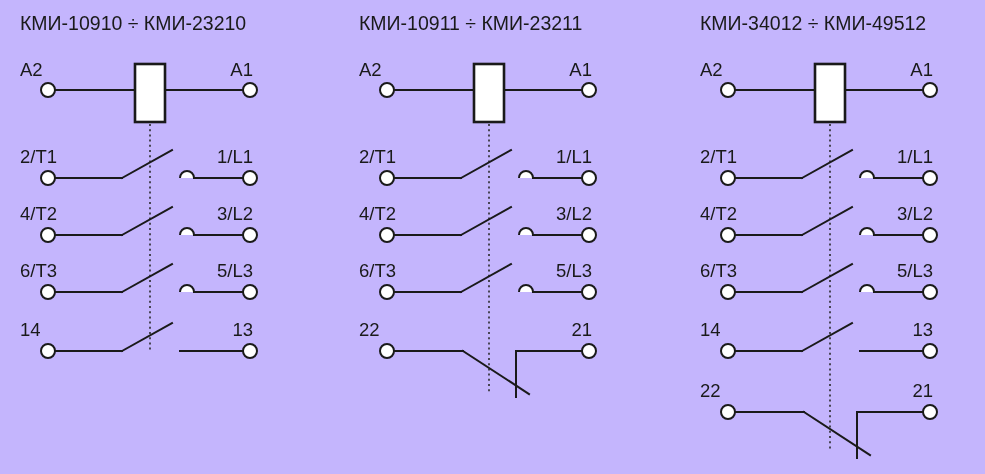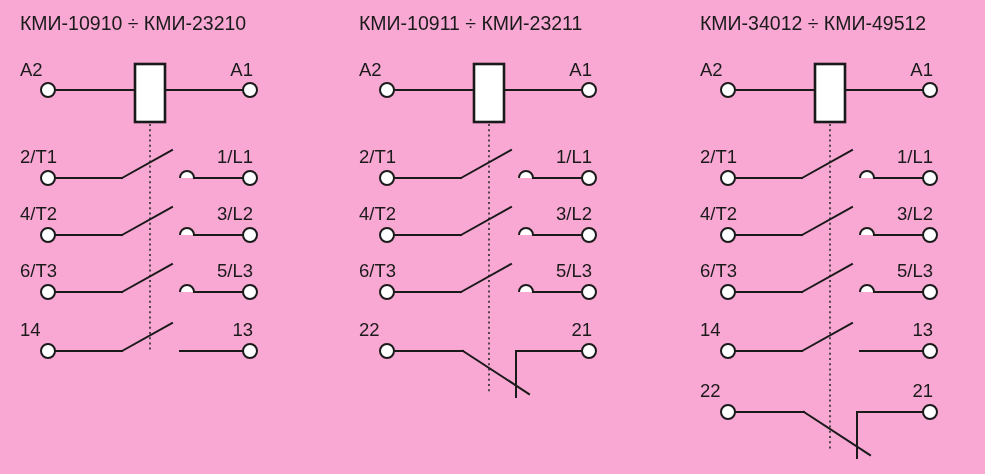--- a/index.html
+++ b/index.html
@@ -10,21 +10,21 @@
   body {
     width: 985px;
     height: 474px;
     font-family: "Liberation Sans", sans-serif;
     overflow: hidden;
   }
   #sheet {
     position: relative;
     width: 985px;
     height: 474px;
-    background: #f9a8d4;
+    background: #c4b5fd;
   }
   svg.diagram-svg {
     display: block;
     width: 985px;
     height: 474px;
   }
   .wire {
     stroke: #1a1a1a;
     stroke-width: 2;
     fill: none;

